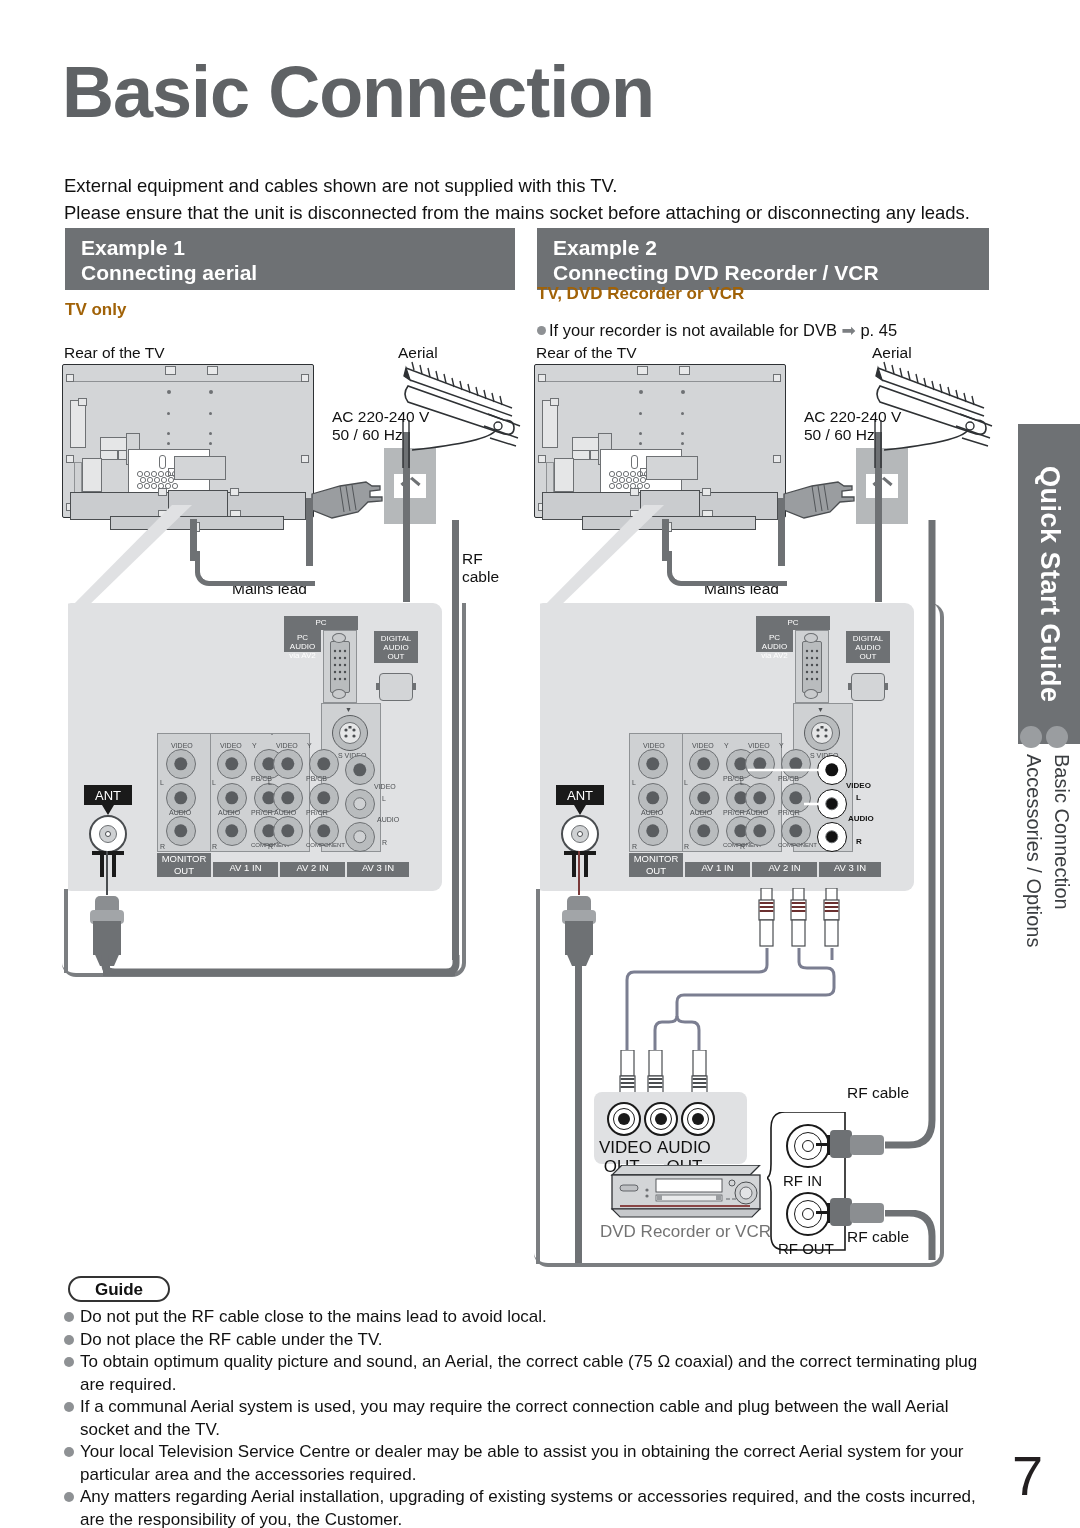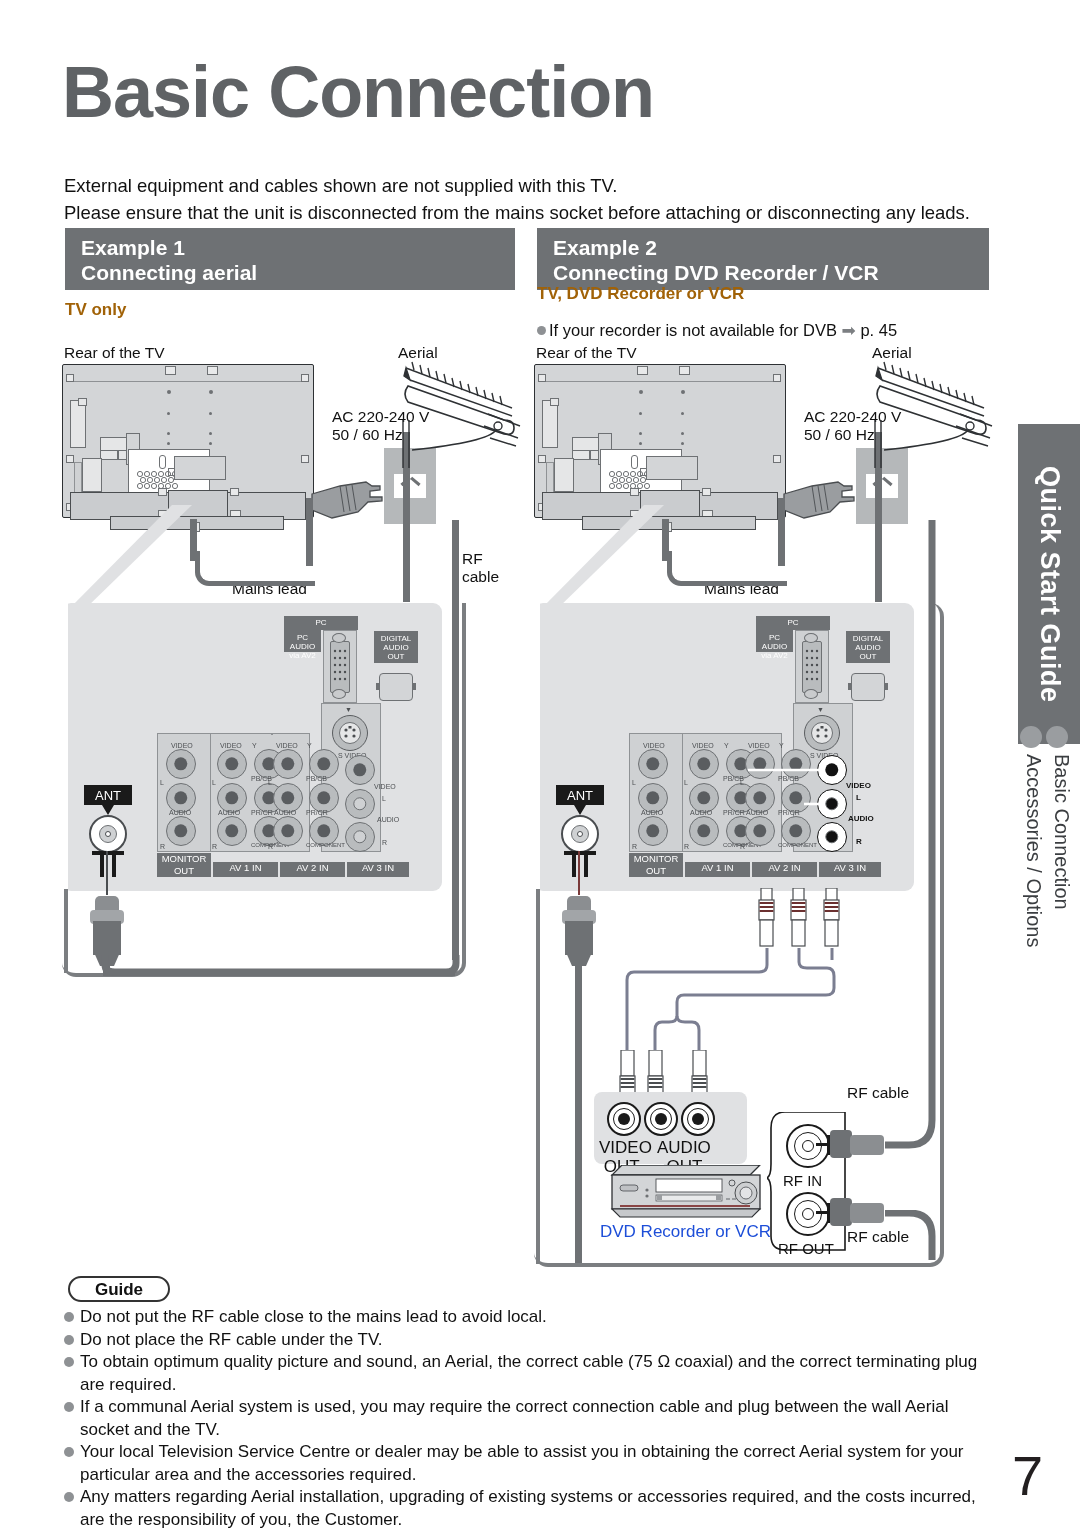--- a/index.html
+++ b/index.html
@@ -755,21 +755,21 @@
       <circle cx="146" cy="28" r="11" fill="#cdcfd1" stroke="#4a4d50" stroke-width="1"></circle>
       <circle cx="146" cy="28" r="6" fill="#e3e4e6" stroke="#4a4d50" stroke-width="0.8"></circle>
       <circle cx="47" cy="25" r="1.6" fill="#6e7174"></circle>
       <circle cx="47" cy="31" r="1.6" fill="#6e7174"></circle>
       <rect x="57" y="30" width="5" height="5" fill="#9a9da0"></rect>
       <rect x="116" y="30" width="5" height="5" fill="#9a9da0"></rect>
       <rect x="126" y="33" width="4" height="2" fill="#9a9da0"></rect>
       <rect x="132" y="33" width="4" height="2" fill="#9a9da0"></rect>
     </svg>
   </div>
-  <div class="abs" style="left:128px;top:1222px;font-size:17px;color:#1d4ed8;white-space:nowrap;">DVD Recorder or VCR</div>
+  <div class="abs" style="left:128px;top:1222px;font-size:17px;color:#737373;white-space:nowrap;">DVD Recorder or VCR</div>
 
   <svg class="abs" style="left:295px;top:1112px;" width="80" height="140">
     <path d="M18,0 Q4,0 4,16 L4,52 Q4,64 0,66 Q4,68 4,80 L4,124 Q4,138 18,138 L78,138 L78,0 Z" fill="#fff" stroke="#1a1a1a" stroke-width="1.6"></path>
   </svg>
   <div class="abs" style="left:314px;top:1124px;width:44px;height:44px;border-radius:50%;background:#fff;border:2px solid #1a1a1a;box-sizing:border-box;"></div>
   <div class="abs" style="left:322px;top:1132px;width:28px;height:28px;border-radius:50%;background:#fff;border:1.8px solid #1a1a1a;box-sizing:border-box;"></div>
   <div class="abs" style="left:330px;top:1140px;width:12px;height:12px;border-radius:50%;background:#fff;border:1.6px solid #1a1a1a;box-sizing:border-box;"></div>
   <div class="abs" style="left:311px;top:1172px;font-size:15px;color:#111;">RF IN</div>
   <div class="abs" style="left:314px;top:1192px;width:44px;height:44px;border-radius:50%;background:#fff;border:2px solid #1a1a1a;box-sizing:border-box;"></div>
   <div class="abs" style="left:322px;top:1200px;width:28px;height:28px;border-radius:50%;background:#fff;border:1.8px solid #1a1a1a;box-sizing:border-box;"></div>

